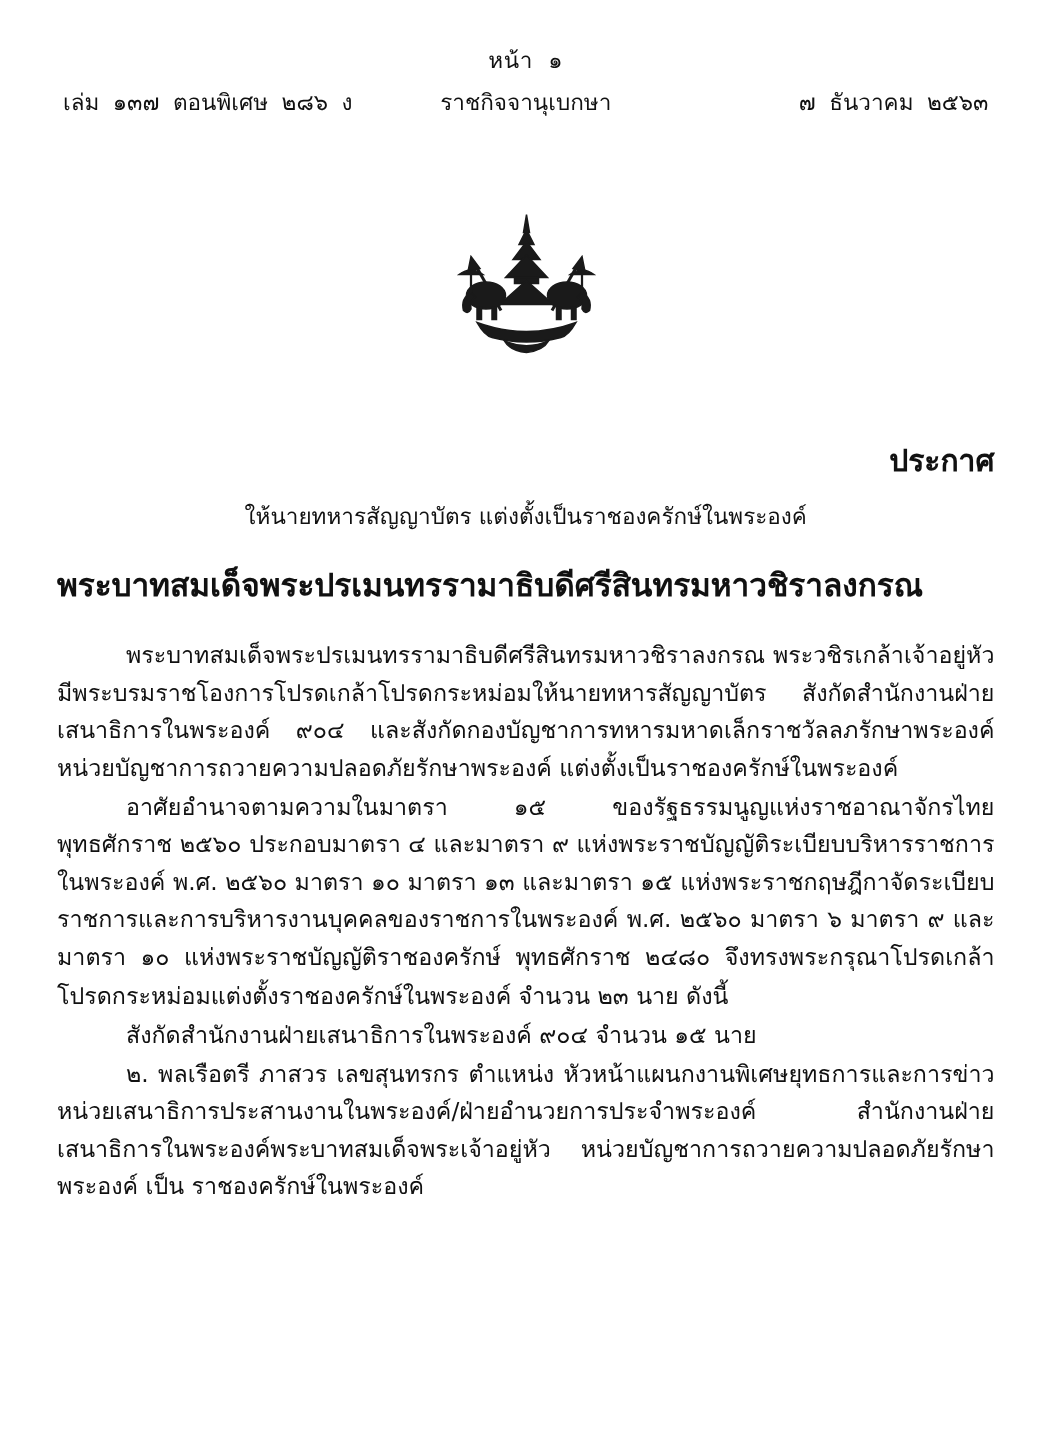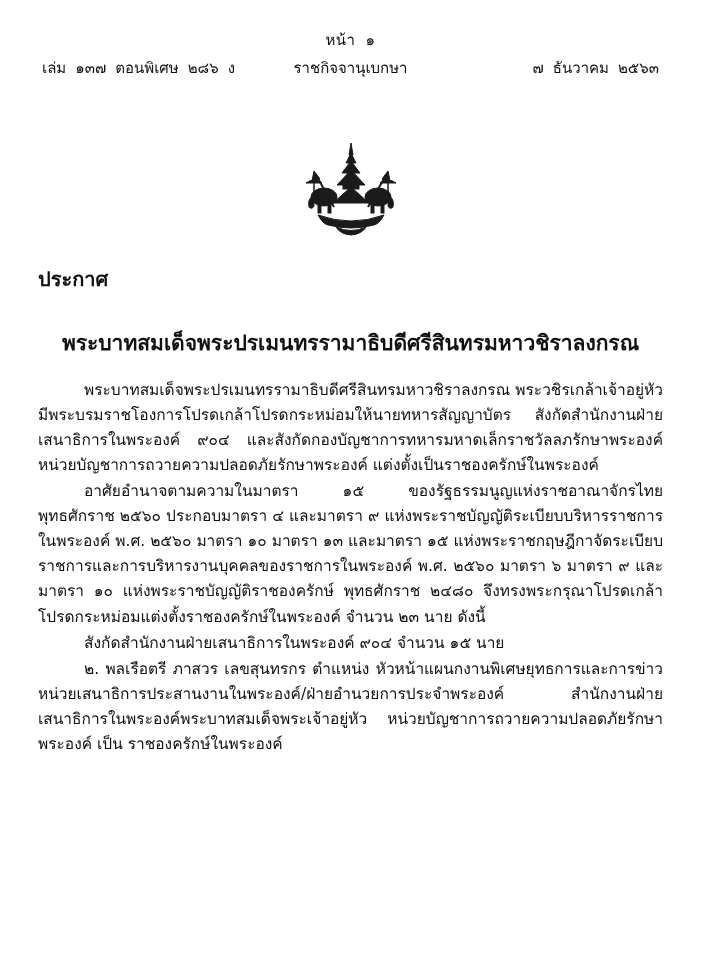--- a/index.html
+++ b/index.html
@@ -70,36 +70,35 @@
     display: flex;
     justify-content: center;
   }
   .emblem {
     width: 150px;
     height: 120px;
   }
 
   
   .announce {
-    text-align: left;
+    text-align: right;
     font-size: 20px;
     font-weight: bold;
-    margin-top: 8px;
+    margin-top: 36px;
   }
   .subtitle {
     text-align: center;
     font-size: 15px;
     margin-top: 9px;
   }
   .royal-name {
-    text-align: center;
     font-size: 21px;
     font-weight: bold;
     line-height: 1.55;
-    margin-top: 32px;
+    margin-top: 18px;
   }
 
   
   .body {
     margin-top: 18px;
     font-size: 15.5px;
     line-height: 1.62;
   }
   .para {
     text-align: justify;
@@ -163,20 +162,21 @@
         <line x1="112" y1="48" x2="112" y2="60" stroke-width="1.5"></line>
 
         <path d="M42 80 q33 12 66 0 q-5 9 -10 10 q-23 6 -46 0 q-5 -1 -10 -10 Z" fill="#1a1a1a"></path>
 
         <path d="M60 92 q15 7 30 0 q-4 7 -15 8 q-11 -1 -15 -8 Z"></path>
       </g>
     </svg>
   </div>
 
   <div class="announce">ประกาศ</div>
+  <div class="subtitle">ให้นายทหารสัญญาบัตร แต่งตั้งเป็นราชองครักษ์ในพระองค์</div>
 
   <div class="royal-name">
     <div>พระบาทสมเด็จพระปรเมนทรรามาธิบดีศรีสินทรมหาวชิราลงกรณ</div>
   </div>
 
   <div class="body">
     <p class="para">พระบาทสมเด็จพระปรเมนทรรามาธิบดีศรีสินทรมหาวชิราลงกรณ พระวชิรเกล้าเจ้าอยู่หัว มีพระบรมราชโองการโปรดเกล้าโปรดกระหม่อมให้นายทหารสัญญาบัตร สังกัดสำนักงานฝ่ายเสนาธิการในพระองค์ ๙๐๔ และสังกัดกองบัญชาการทหารมหาดเล็กราชวัลลภรักษาพระองค์ หน่วยบัญชาการถวายความปลอดภัยรักษาพระองค์ แต่งตั้งเป็นราชองครักษ์ในพระองค์</p>
     <p class="para">อาศัยอำนาจตามความในมาตรา ๑๕ ของรัฐธรรมนูญแห่งราชอาณาจักรไทย พุทธศักราช ๒๕๖๐ ประกอบมาตรา ๔ และมาตรา ๙ แห่งพระราชบัญญัติระเบียบบริหารราชการในพระองค์ พ.ศ. ๒๕๖๐ มาตรา ๑๐ มาตรา ๑๓ และมาตรา ๑๕ แห่งพระราชกฤษฎีกาจัดระเบียบราชการและการบริหารงานบุคคลของราชการในพระองค์ พ.ศ. ๒๕๖๐ มาตรา ๖ มาตรา ๙ และมาตรา ๑๐ แห่งพระราชบัญญัติราชองครักษ์ พุทธศักราช ๒๔๘๐ จึงทรงพระกรุณาโปรดเกล้าโปรดกระหม่อมแต่งตั้งราชองครักษ์ในพระองค์ จำนวน ๒๓ นาย ดังนี้</p>
     <p class="para">สังกัดสำนักงานฝ่ายเสนาธิการในพระองค์ ๙๐๔ จำนวน ๑๕ นาย</p>
     <p class="para">๒. พลเรือตรี ภาสวร เลขสุนทรกร ตำแหน่ง หัวหน้าแผนกงานพิเศษยุทธการและการข่าว หน่วยเสนาธิการประสานงานในพระองค์/ฝ่ายอำนวยการประจำพระองค์ สำนักงานฝ่ายเสนาธิการในพระองค์พระบาทสมเด็จพระเจ้าอยู่หัว หน่วยบัญชาการถวายความปลอดภัยรักษาพระองค์ เป็น ราชองครักษ์ในพระองค์</p>

